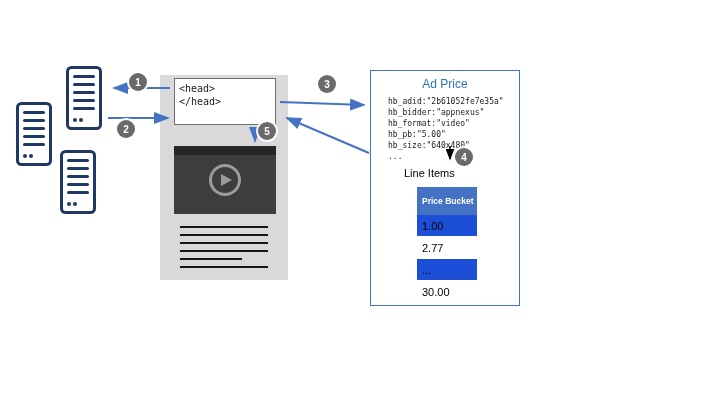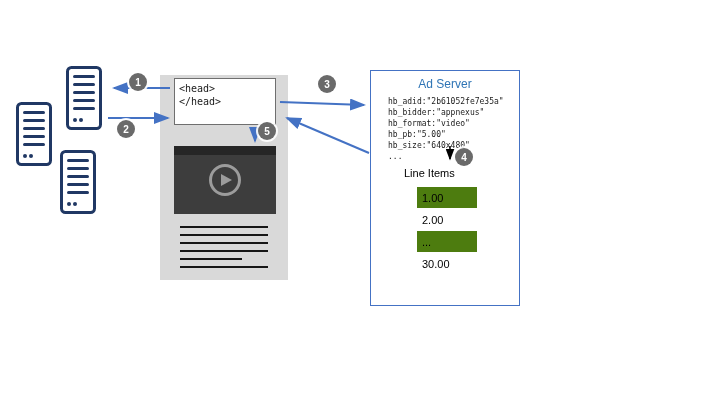--- a/index.html
+++ b/index.html
@@ -60,21 +60,21 @@
   .pbtable{position:absolute;left:46px;top:116px;width:60px;}
   .pb-header{
     background:#4472c4;color:#fff;font-size:8.5px;font-weight:bold;line-height:1.25;
     height:28px;display:flex;align-items:center;justify-content:flex-start;
     padding-left:5px;box-sizing:border-box;width:60px;
   }
   .pb-row{
     height:22px;display:flex;align-items:center;padding-left:5px;box-sizing:border-box;
     font-size:11px;color:#000;background:#fff;border-bottom:1px solid #fff;width:60px;
   }
-  .pb-row.alt{background:#4d7c0f;}
+  .pb-row.alt{background:#1d4ed8;}
   
   .arrows{position:absolute;left:0;top:0;z-index:5;pointer-events:none;}
 </style>
 </head>
 <body>
 
 <div class="canvas">
 
   <div class="page"></div>
 
@@ -130,33 +130,34 @@
       <rect x="7" y="17" width="22" height="3" rx="1.5" fill="#203864"></rect>
       <rect x="7" y="25" width="22" height="3" rx="1.5" fill="#203864"></rect>
       <rect x="7" y="33" width="22" height="3" rx="1.5" fill="#203864"></rect>
       <rect x="7" y="41" width="22" height="3" rx="1.5" fill="#203864"></rect>
       <circle cx="9" cy="54" r="2" fill="#203864"></circle>
       <circle cx="15" cy="54" r="2" fill="#203864"></circle>
     </svg>
   </div>
 
   <div class="adpanel">
-    <div class="adtitle">Ad Server</div>
+    <div class="adtitle">Ad Price</div>
     <div class="adcode">
       <div class="code-line">hb_adid:"2b61052fe7e35a"</div>
       <div class="code-line">hb_bidder:"appnexus"</div>
       <div class="code-line">hb_format:"video"</div>
       <div class="code-line">hb_pb:"5.00"</div>
       <div class="code-line">hb_size:"640x480"</div>
       <div class="code-line">...</div>
     </div>
     <div class="lineitems">Line Items</div>
     <div class="pbtable">
+      <div class="pb-header">Price Bucket</div>
       <div class="pb-row alt">1.00</div>
-      <div class="pb-row">2.00</div>
+      <div class="pb-row">2.77</div>
       <div class="pb-row alt">...</div>
       <div class="pb-row">30.00</div>
     </div>
   </div>
 
   <svg class="arrows" width="720" height="405">
     <defs>
       <marker id="mblue" markerWidth="8" markerHeight="6" refX="7" refY="3" orient="auto">
         <path d="M0,0 L8,3 L0,6 Z" fill="#4472C4"></path>
       </marker>

